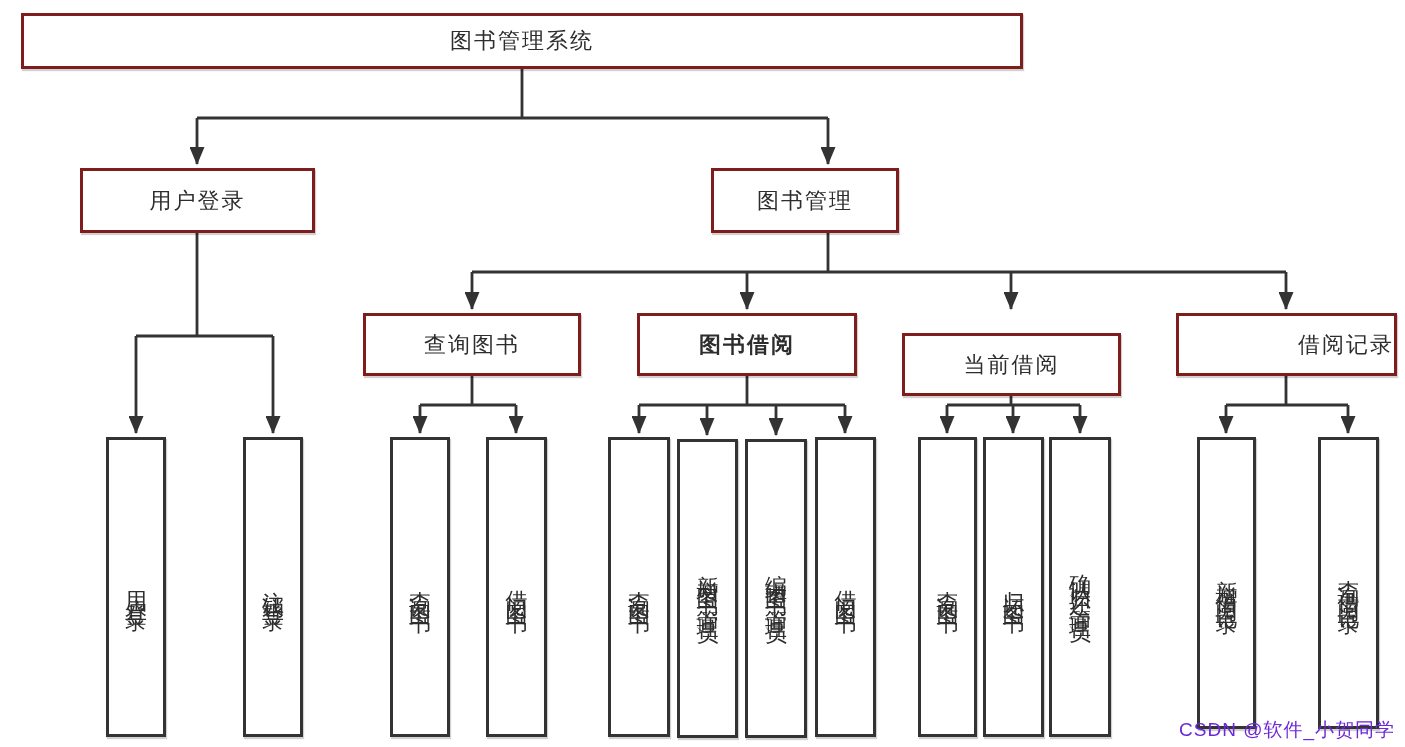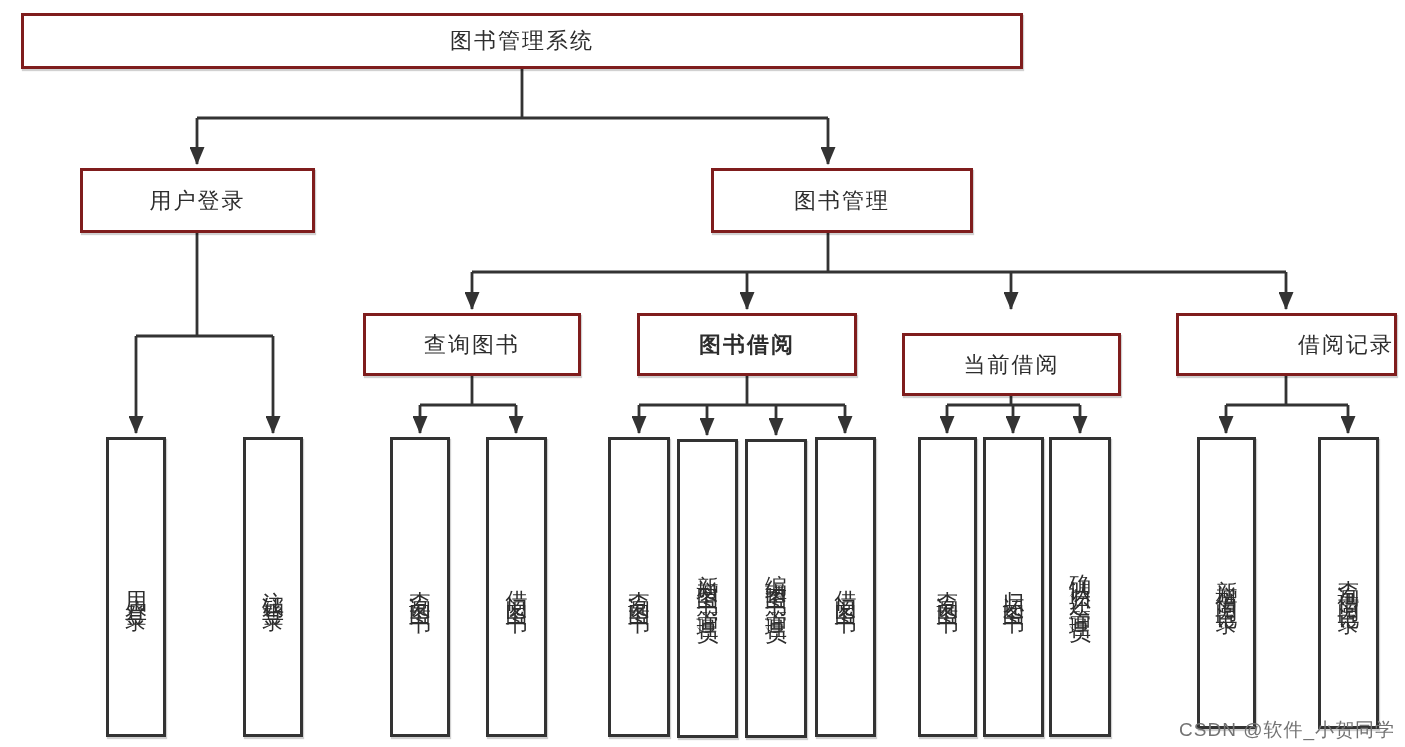--- a/index.html
+++ b/index.html
@@ -38,21 +38,21 @@
     text-orientation:mixed;
     font-size:22px;
     letter-spacing:7px;
     line-height:1;
     white-space:nowrap;
   }
   .watermark{
     position:absolute;
     right:10px;bottom:4px;
     font-size:19px;
-    color:#737373;
+    color:#6d28d9;
     letter-spacing:1px;
     z-index:3;
     pointer-events:none;
   }
 </style>
 </head>
 <body>
 
 <div class="canvas">
 
@@ -94,21 +94,21 @@
     <line x1="1348" y1="405" x2="1348" y2="433" marker-end="url(#arrow)"></line>
   </svg>
 
   <div class="node" style="left:21px;top:13px;width:1002px;height:56px;">
     <span>图书管理系统</span>
   </div>
 
   <div class="node" style="left:80px;top:168px;width:235px;height:65px;">
     <span>用户登录</span>
   </div>
-  <div class="node" style="left:711px;top:168px;width:262px;height:65px;">
+  <div class="node" style="left:711px;top:168px;width:188px;height:65px;">
     <span>图书管理</span>
   </div>
 
   <div class="node" style="left:363px;top:313px;width:218px;height:63px;">
     <span>查询图书</span>
   </div>
   <div class="node" style="left:637px;top:313px;width:220px;height:63px;font-weight:bold;">
     <span>图书借阅</span>
   </div>
   <div class="node" style="left:902px;top:313px;width:219px;height:63px;margin-top:20px;">

